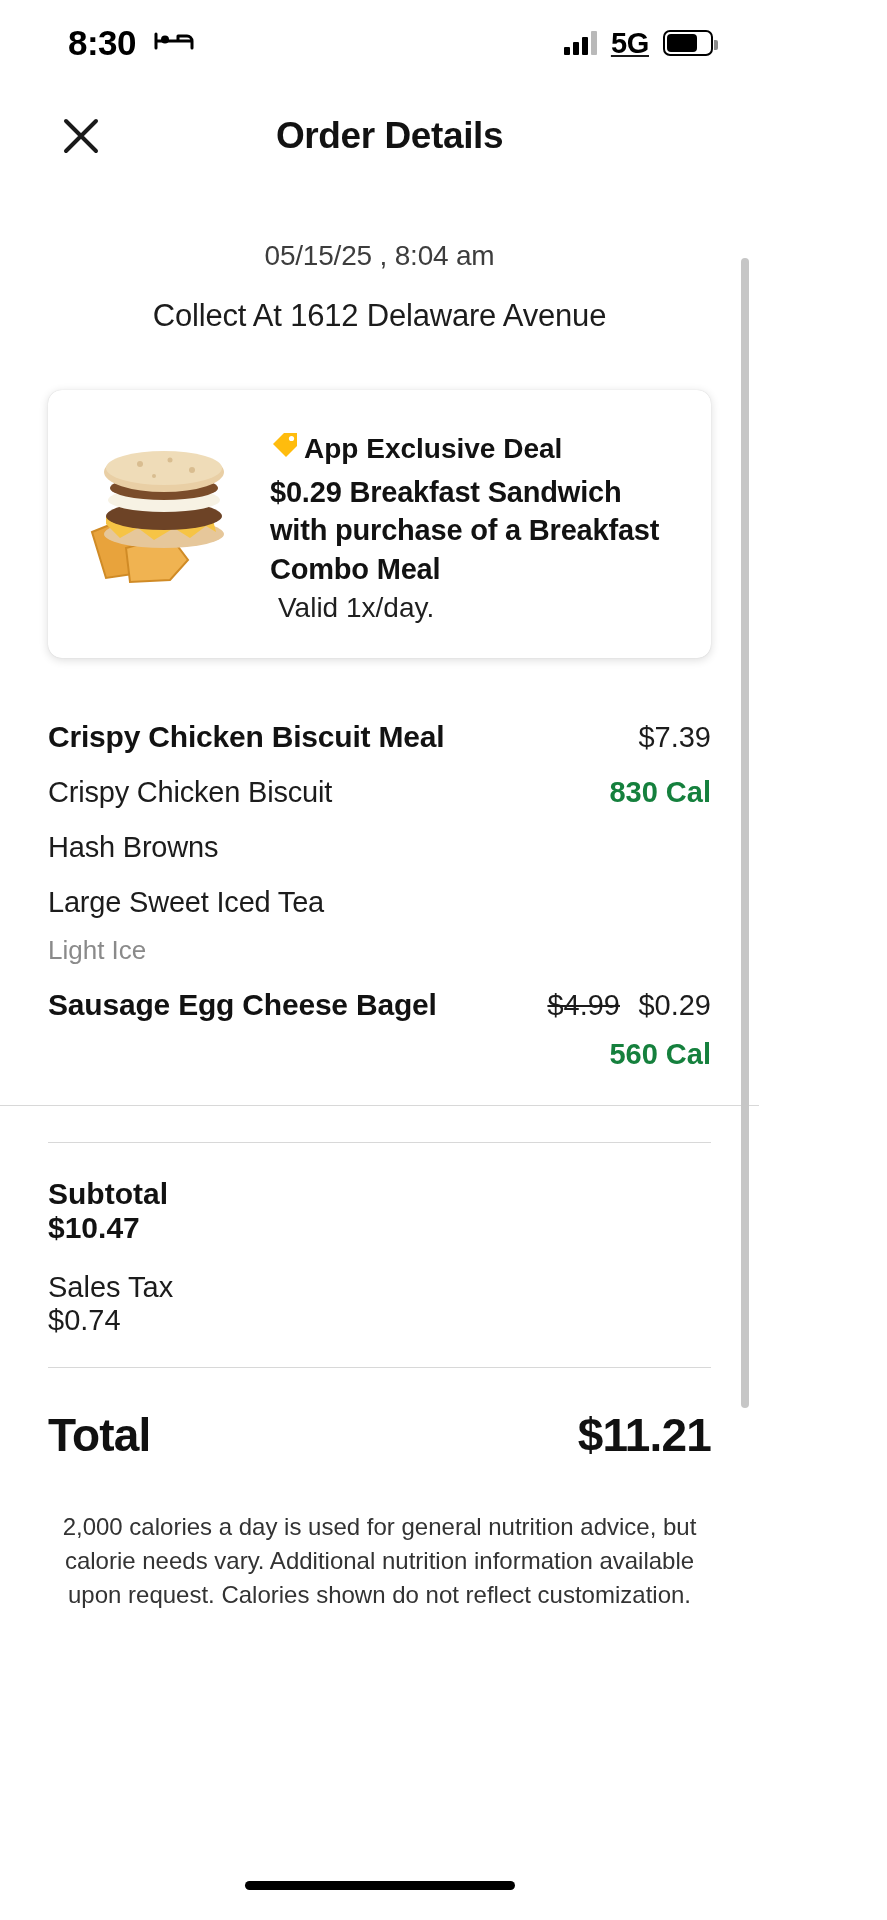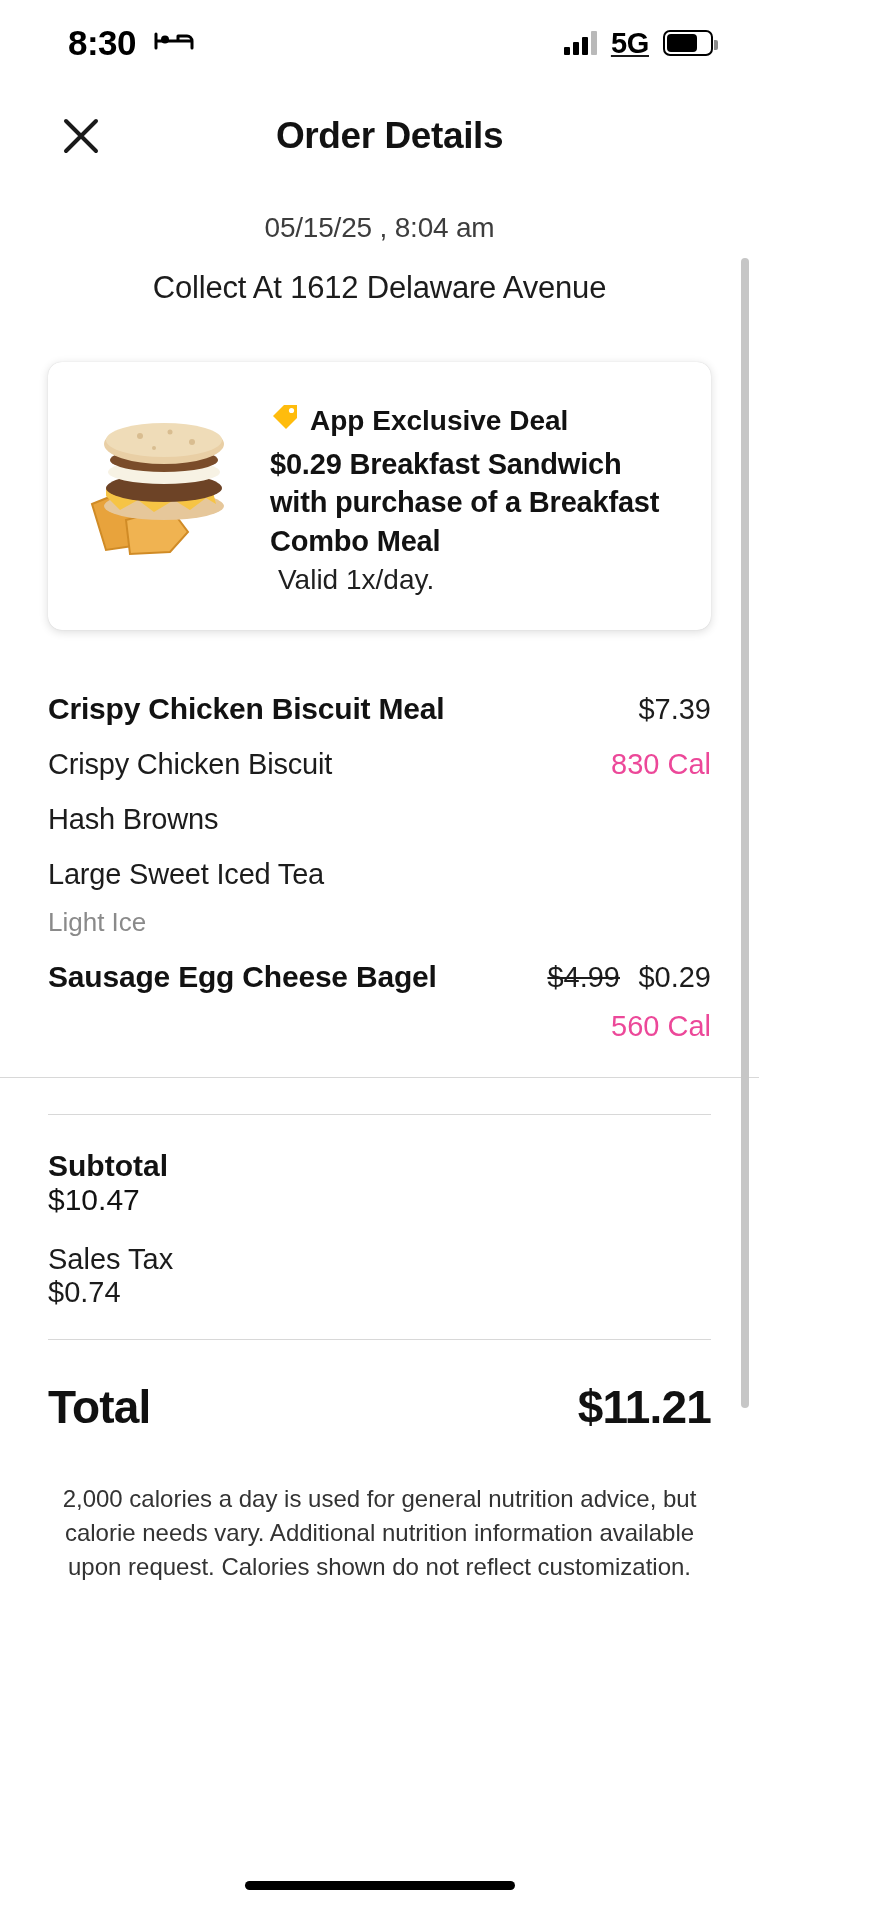--- a/index.html
+++ b/index.html
@@ -125,21 +125,21 @@
     right: 10px;
     top: 72px;
     width: 8px;
     height: 1150px;
     background: #c6c6c6;
     border-radius: 4px;
   }
 
   .order-meta {
     text-align: center;
-    margin-top: 26px;
+    margin-top: 54px;
   }
   .order-date {
     font-size: 28px;
     color: #3d3d3d;
     letter-spacing: -0.2px;
   }
   .order-collect {
     font-size: 31px;
     color: #1c1c1c;
     margin-top: 26px;
@@ -160,21 +160,21 @@
   .deal-img {
     flex: 0 0 190px;
     height: 150px;
     position: relative;
     margin-top: 16px;
   }
   .deal-text { flex: 1 1 auto; padding-left: 6px; padding-top: 10px; }
   .deal-head {
     display: flex;
     align-items: center;
-    gap: 10px;
+    gap: 4px;
     font-size: 28px;
     font-weight: bold;
     color: #121212;
   }
   .deal-title {
     font-size: 29px;
     font-weight: bold;
     line-height: 1.32;
     color: #121212;
     margin-top: 6px;
@@ -218,22 +218,23 @@
     white-space: nowrap;
   }
   .price-old {
     font-size: 29px;
     color: #1c1c1c;
     text-decoration: line-through;
     margin-right: 14px;
   }
   .cal {
     font-size: 29px;
-    color: #ec4899;
+    color: #15803d;
     white-space: nowrap;
+    font-weight: bold;
   }
   .qty {
     font-size: 29px;
     font-weight: bold;
     color: #121212;
   }
   .divider {
     height: 1px;
     background: #d8d8d8;
     margin: 30px 0 34px 0;
@@ -247,21 +248,21 @@
   .totals-row {
     display: flex;
     justify-content: space-between;
     align-items: flex-start;
     margin-bottom: 26px;
     flex-direction: column;
   }
   .totals-label-bold { font-size: 30px; font-weight: bold; color:#121212; }
   .totals-label { font-size: 29px; color:#1c1c1c; }
   .totals-val { font-size: 29px; color:#1c1c1c; }
-  .totals-val-bold { font-size: 30px; font-weight: normal; color:#121212; }
+  .totals-val-bold { font-size: 30px; font-weight: bold; color:#121212; }
 
   .grand {
     display: flex;
     justify-content: space-between;
     align-items: baseline;
     margin-top: 40px;
   }
   .grand-label { font-size: 46px; font-weight: bold; letter-spacing: -0.8px; color:#111; }
   .grand-val { font-size: 46px; font-weight: bold; letter-spacing: -0.8px; color:#111; }
 

